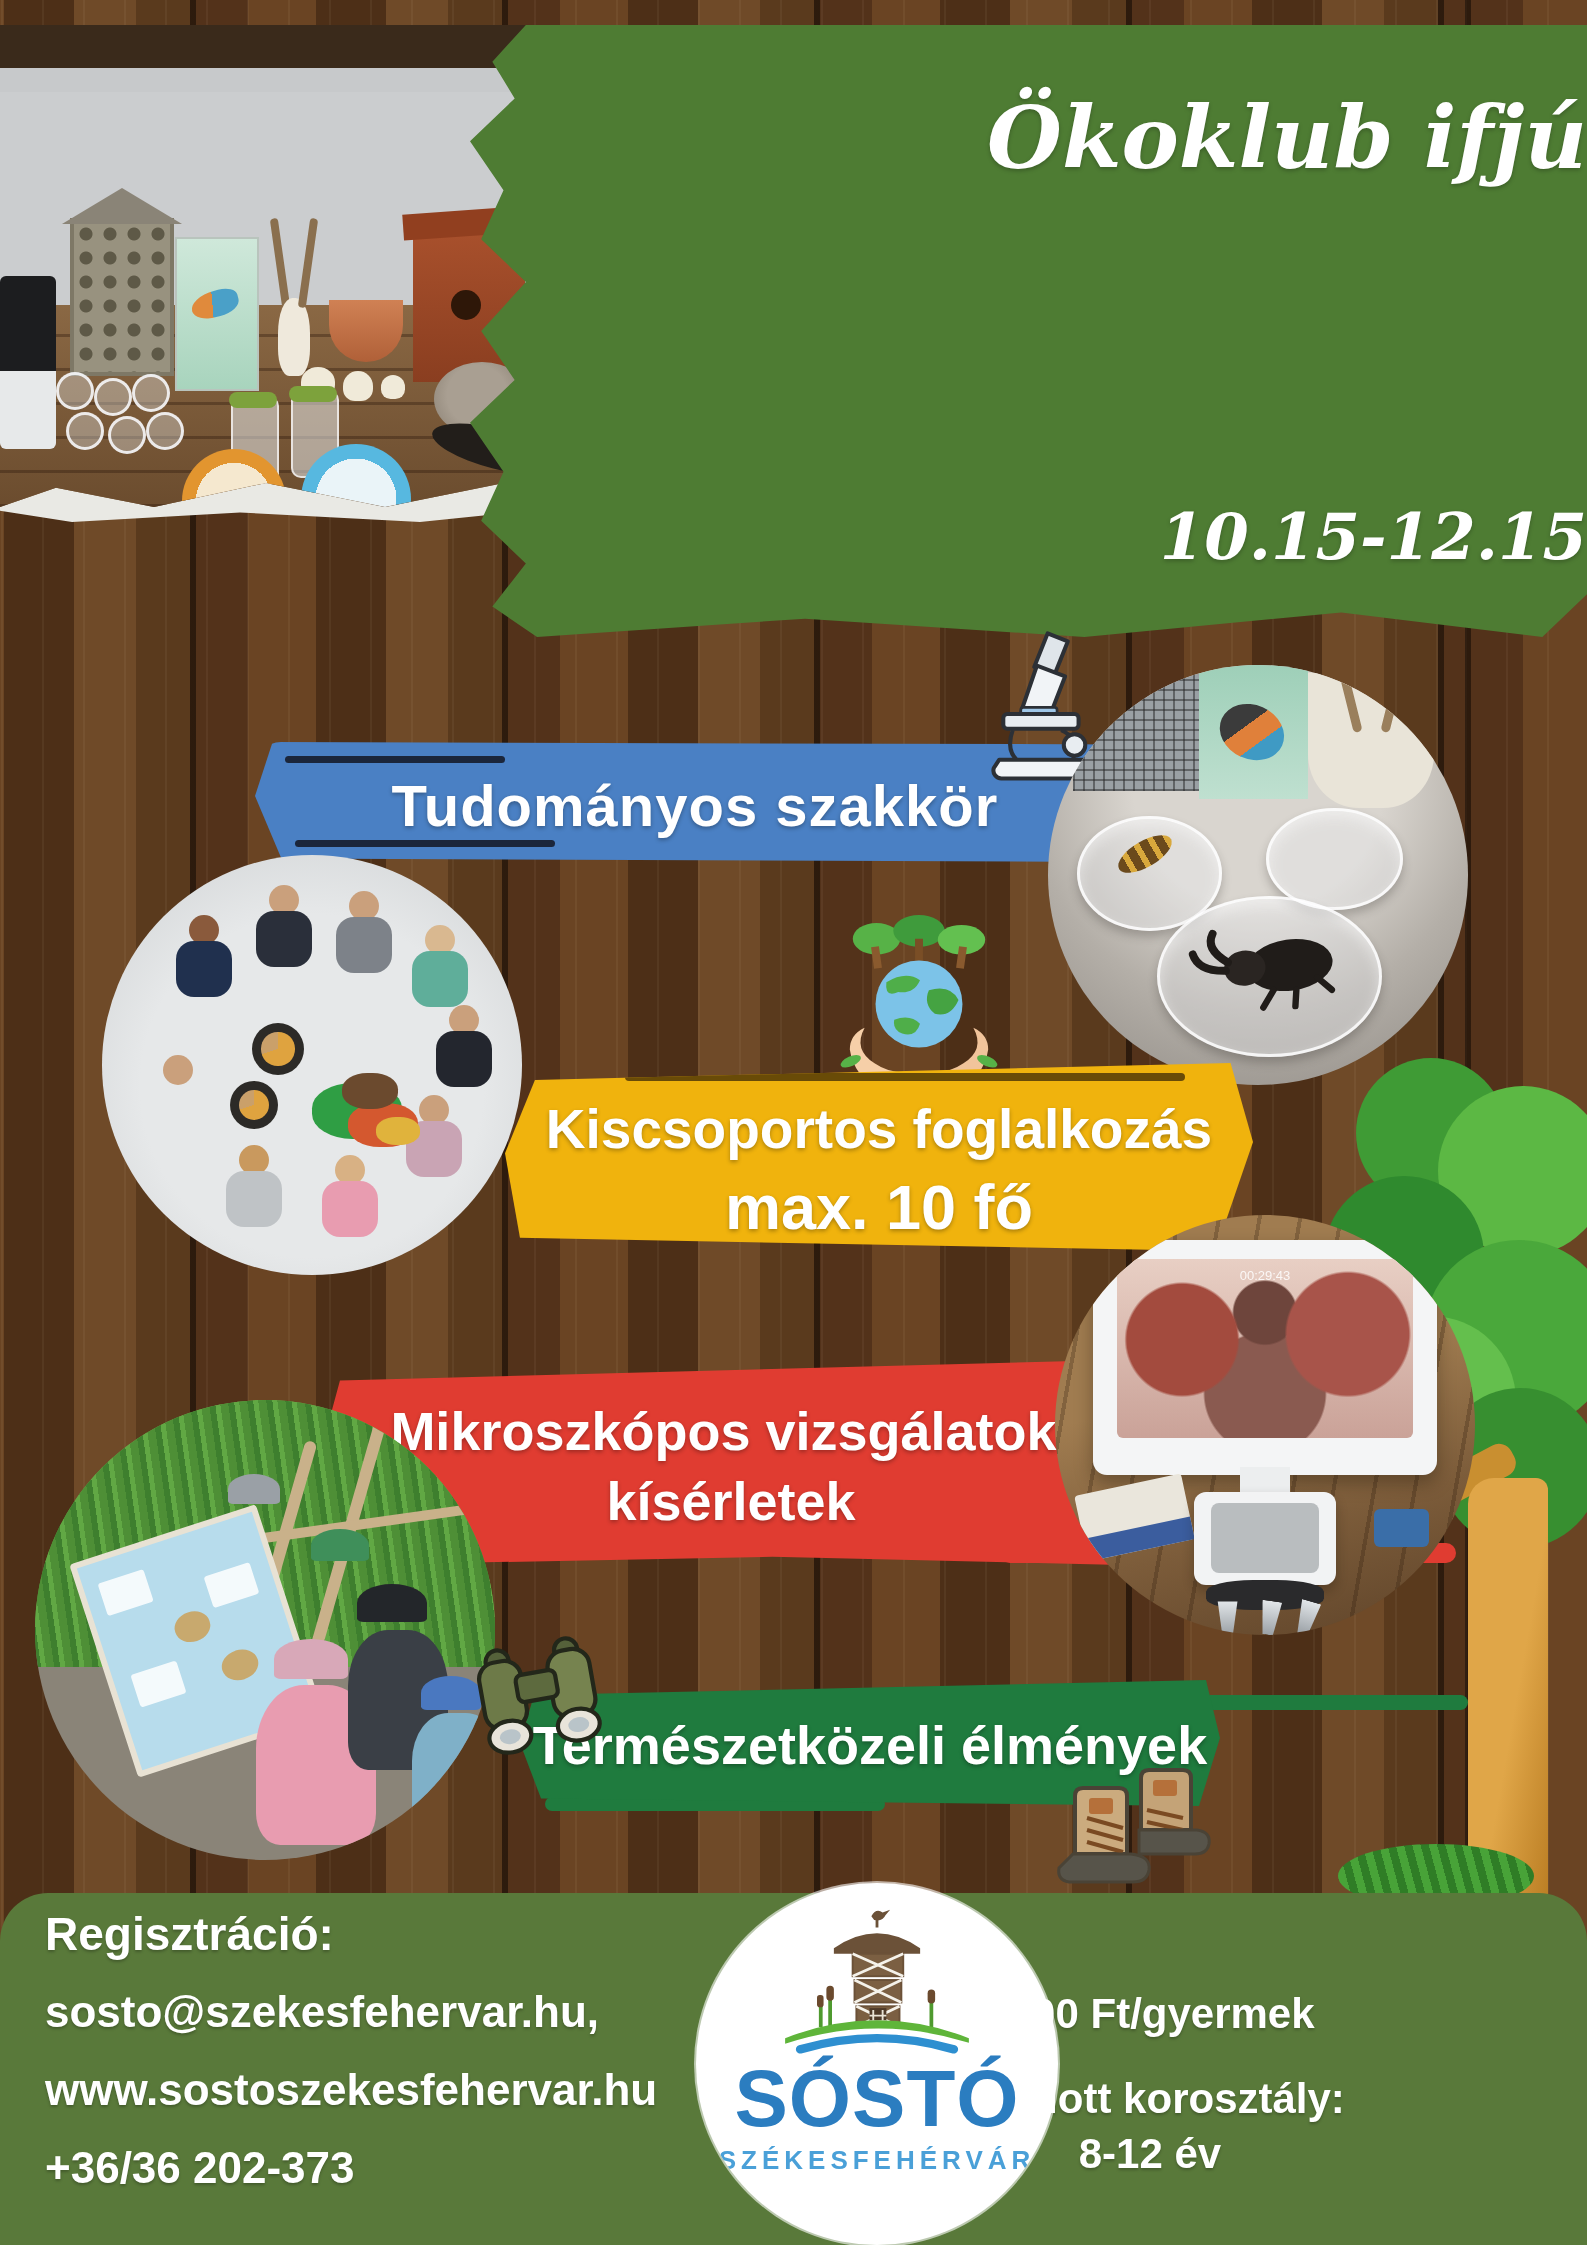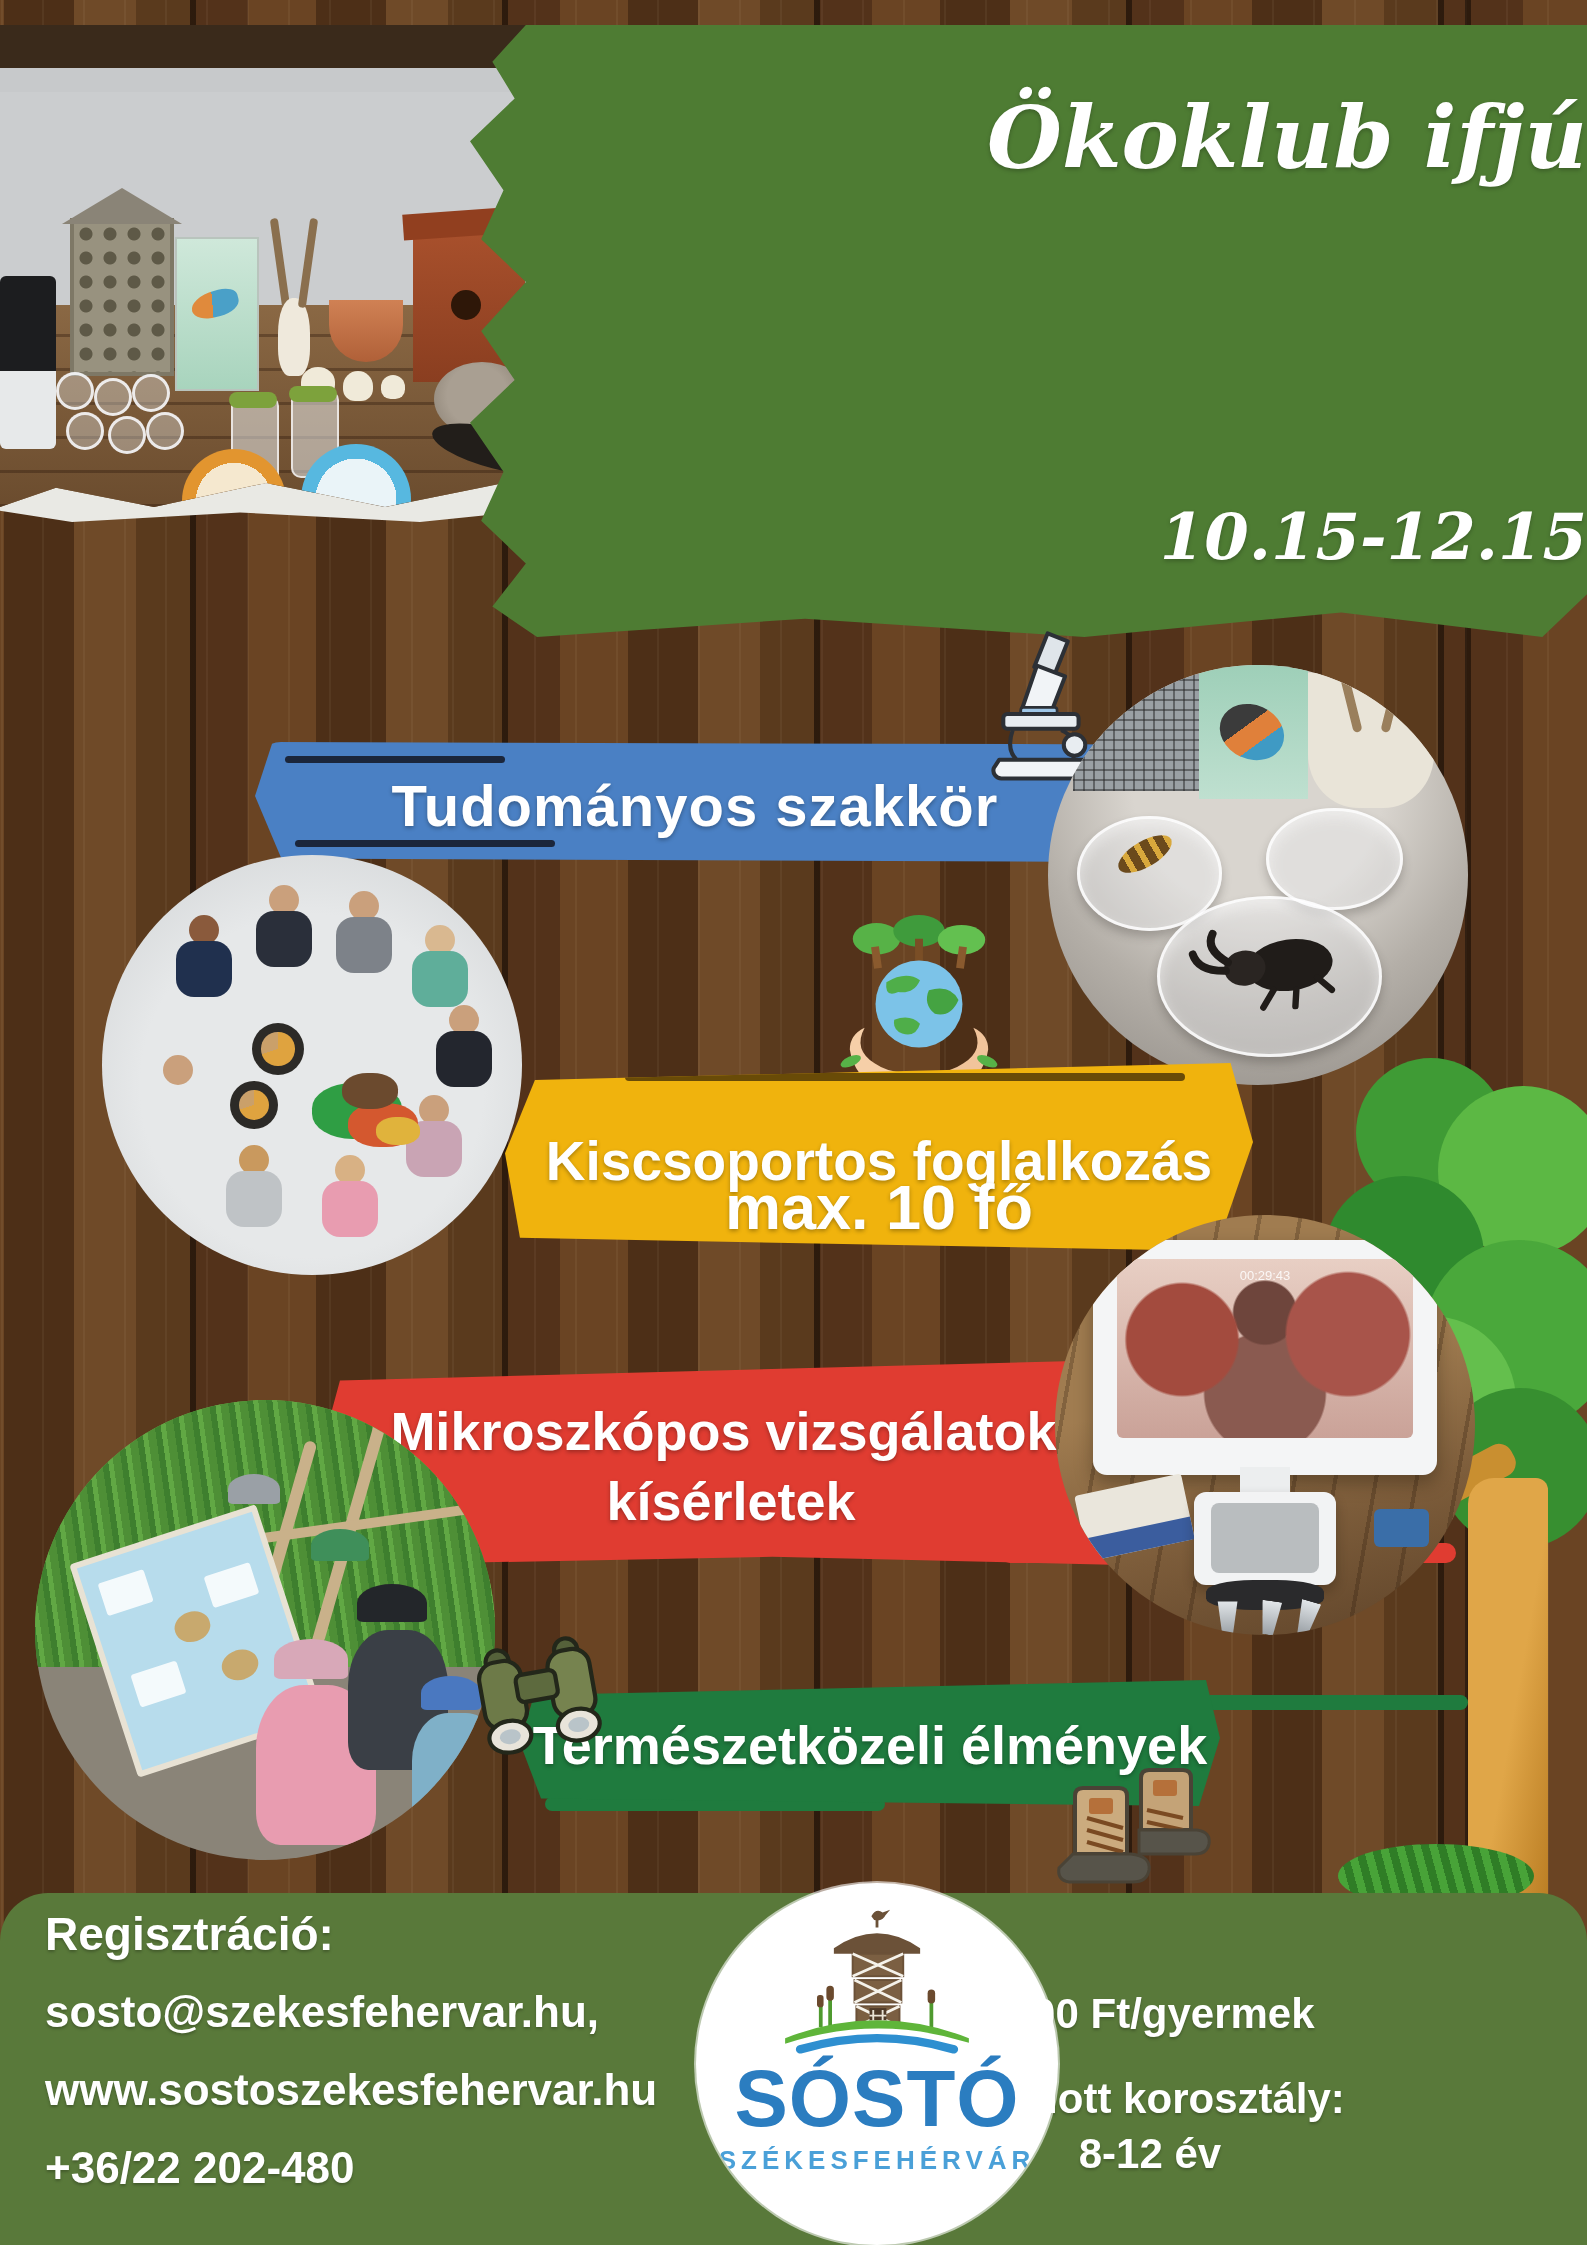--- a/index.html
+++ b/index.html
@@ -70,21 +70,21 @@
   
   .bannertxt{font-weight:bold;color:#fff;text-align:center;width:100%;text-shadow:0 2px 4px rgba(0,0,0,.3);}
   .banner-science{left:255px;top:742px;width:880px;height:120px;background:var(--banner-blue,#4a80c4);border-radius:26px;
      clip-path:polygon(2% 0,98% 2%,100% 50%,97% 100%,3% 97%,0 45%);}
   .banner-science .streak1,.banner-science .streak2{position:absolute;background:rgba(15,15,25,.8);height:7px;border-radius:4px;}
   .banner-science .streak1{left:30px;top:14px;width:220px;}
   .banner-science .streak2{left:40px;top:98px;width:260px;}
   .banner-science .label{position:absolute;top:30px;font-size:58px;letter-spacing:1px;}
   .banner-group{left:505px;top:1063px;width:748px;height:188px;background:var(--banner-yellow,#f0b30d);
      clip-path:polygon(4% 9%,97% 0,100% 42%,95% 100%,2% 93%,0 48%);}
-  .banner-group .l1{position:absolute;top:34px;font-size:55px;margin-top:32px;}
+  .banner-group .l1{position:absolute;top:34px;font-size:55px;}
   .banner-group .l2{position:absolute;top:108px;font-size:63px;}
   .banner-group .streak{position:absolute;left:120px;top:10px;width:560px;height:8px;background:rgba(60,40,5,.75);border-radius:4px;}
   .banner-micro{left:315px;top:1360px;width:832px;height:205px;background:var(--banner-red,#e03c31);
      clip-path:polygon(3% 10%,96% 0,100% 32%,97% 100%,55% 96%,4% 100%,0 55%);}
   .banner-micro .l1{position:absolute;top:40px;font-size:54px;}
   .banner-micro .l2{position:absolute;top:110px;font-size:54px;}
   .red-streak-a{left:1090px;top:1383px;width:412px;height:16px;background:var(--banner-red,#e03c31);border-radius:8px;}
   .red-streak-b{left:1000px;top:1543px;width:456px;height:20px;background:var(--banner-red,#e03c31);border-radius:10px;}
   .banner-nature{left:520px;top:1680px;width:700px;height:126px;background:var(--banner-green,#1f7b3e);
      clip-path:polygon(2% 12%,98% 0,100% 46%,97% 100%,3% 94%,0 50%);}
@@ -439,21 +439,21 @@
       <rect x="36" y="46" width="24" height="16" rx="3" fill="#b5703a"></rect>
       <path d="M34 66 l36 10 M34 78 l36 10 M34 90 l36 10" stroke="#7a4a22" stroke-width="4"></path>
       <path d="M20 102 h58 q20 2 18 16 q-2 12 -16 12 h-64 q-12 -2 -10 -14z" fill="#57544a" stroke="#4a4336" stroke-width="3"></path>
     </svg>
   </div>
 
   <div class="abs footer">
     <div class="ftxt f-reg">Regisztráció:</div>
     <div class="ftxt f-email">sosto@szekesfehervar.hu,</div>
     <div class="ftxt f-web">www.sostoszekesfehervar.hu</div>
-    <div class="ftxt f-phone">+36/22 202-480</div>
+    <div class="ftxt f-phone">+36/36 202-373</div>
     <div class="ftxt f-right f-fee-v">2200 Ft/gyermek</div>
     <div class="ftxt f-right f-age-h">Ajánlott korosztály:</div>
     <div class="ftxt f-right f-age-v">8-12 év</div>
   </div>
 
   <div class="abs logo-circle">
     <svg class="logo-art" viewBox="0 0 220 160">
       <path d="M104 12 q5 -9 12 -4 l8 -3 -5 6 q-3 7 -12 5z" fill="#6b5138"></path>
       <path d="M110 16 v8" stroke="#6b5138" stroke-width="3"></path>
       <path d="M64 46 Q110 14 156 46 l0 6 H64 z" fill="#6b5138"></path>

